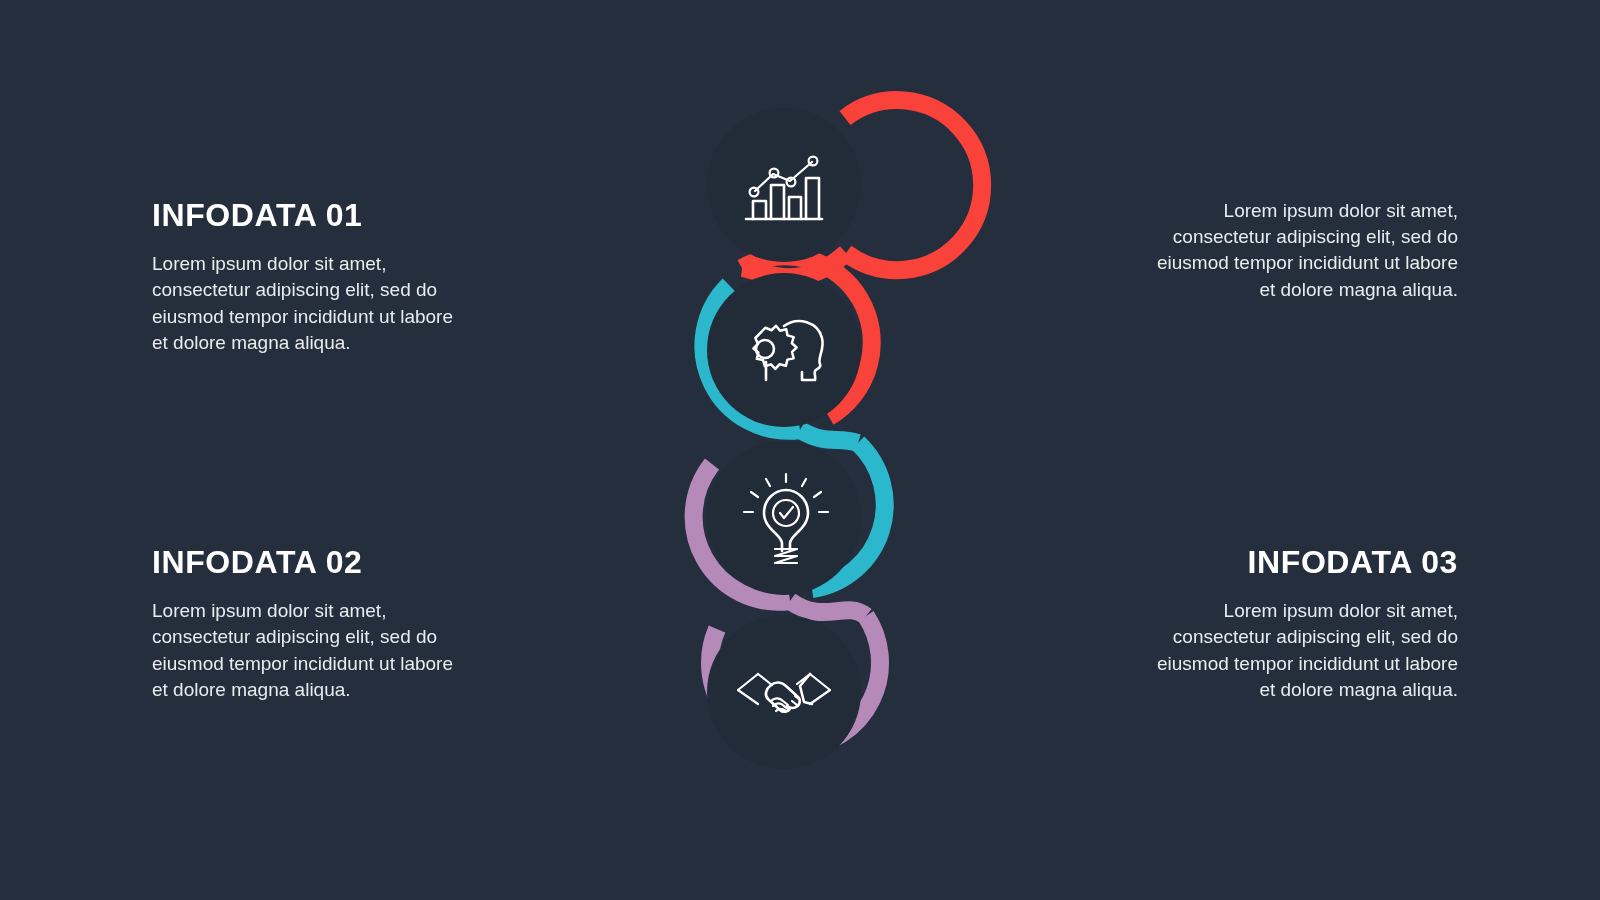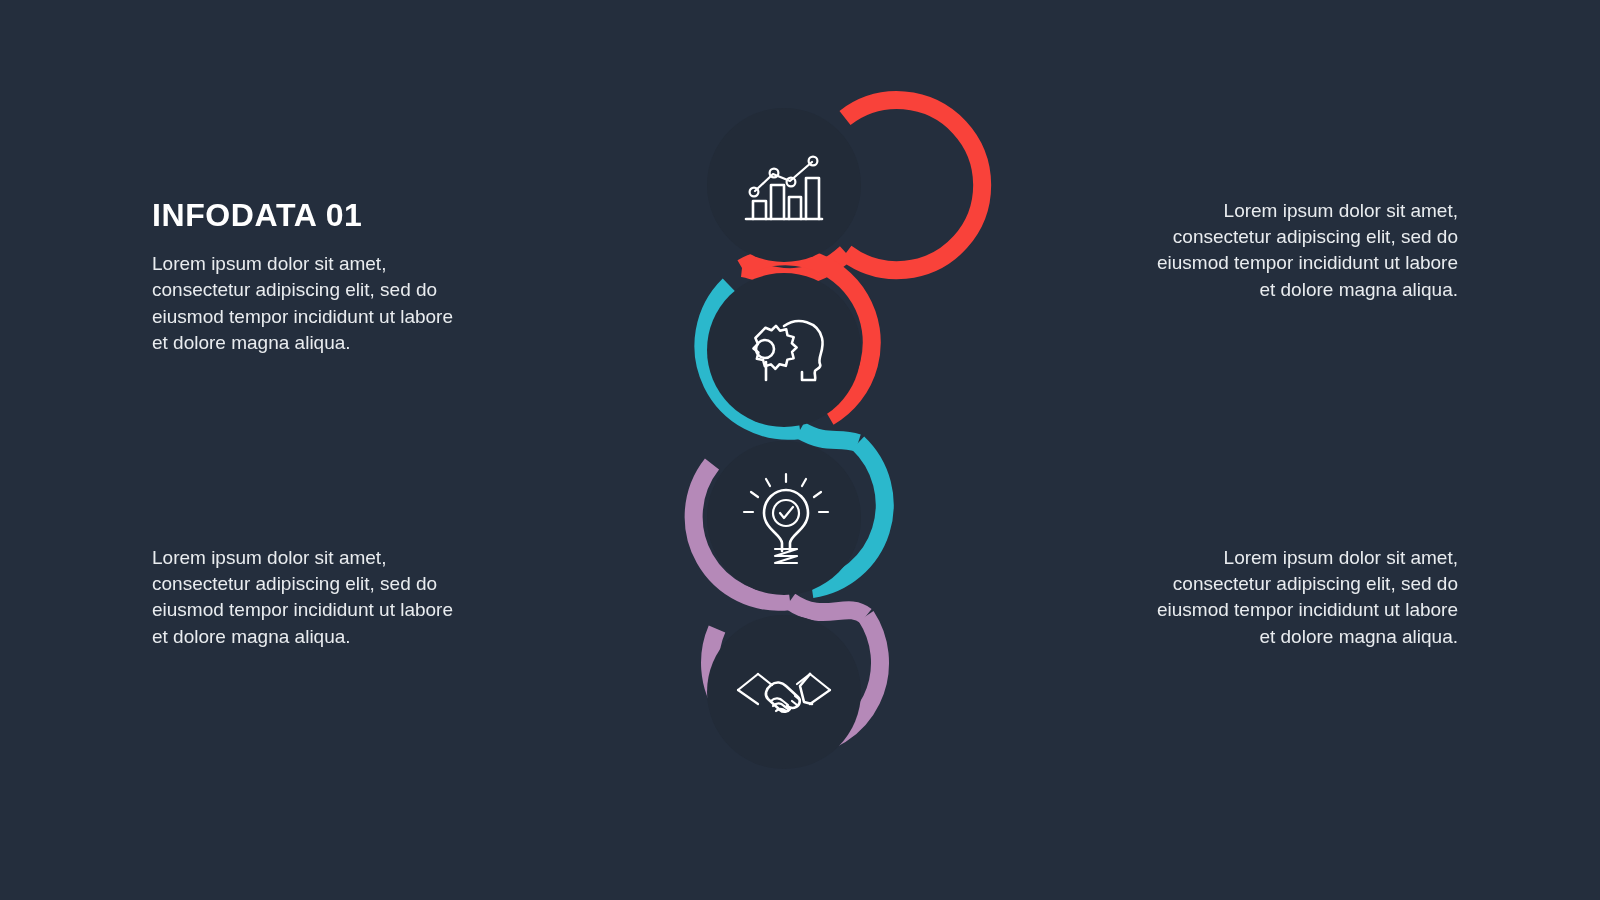--- a/index.html
+++ b/index.html
@@ -205,24 +205,26 @@
     </g>
 
   </svg>
 
   <div class="info-block left" id="block-1">
     <h2 class="info-title">INFODATA 01</h2>
     <p class="info-desc">Lorem ipsum dolor sit amet, consectetur adipiscing elit, sed do eiusmod tempor incididunt ut labore et dolore magna aliqua.</p>
   </div>
 
   <div class="info-block left" id="block-2">
+    <h2 class="info-title">INFODATA 02</h2>
     <p class="info-desc">Lorem ipsum dolor sit amet, consectetur adipiscing elit, sed do eiusmod tempor incididunt ut labore et dolore magna aliqua.</p>
   </div>
 
   <div class="info-block right" id="block-3">
+    <h2 class="info-title">INFODATA 03</h2>
     <p class="info-desc">Lorem ipsum dolor sit amet, consectetur adipiscing elit, sed do eiusmod tempor incididunt ut labore et dolore magna aliqua.</p>
   </div>
 
   <div class="info-block right" id="block-4">
     <p class="info-desc">Lorem ipsum dolor sit amet, consectetur adipiscing elit, sed do eiusmod tempor incididunt ut labore et dolore magna aliqua.</p>
   </div>
 
 </div>
 
 </body></html>

